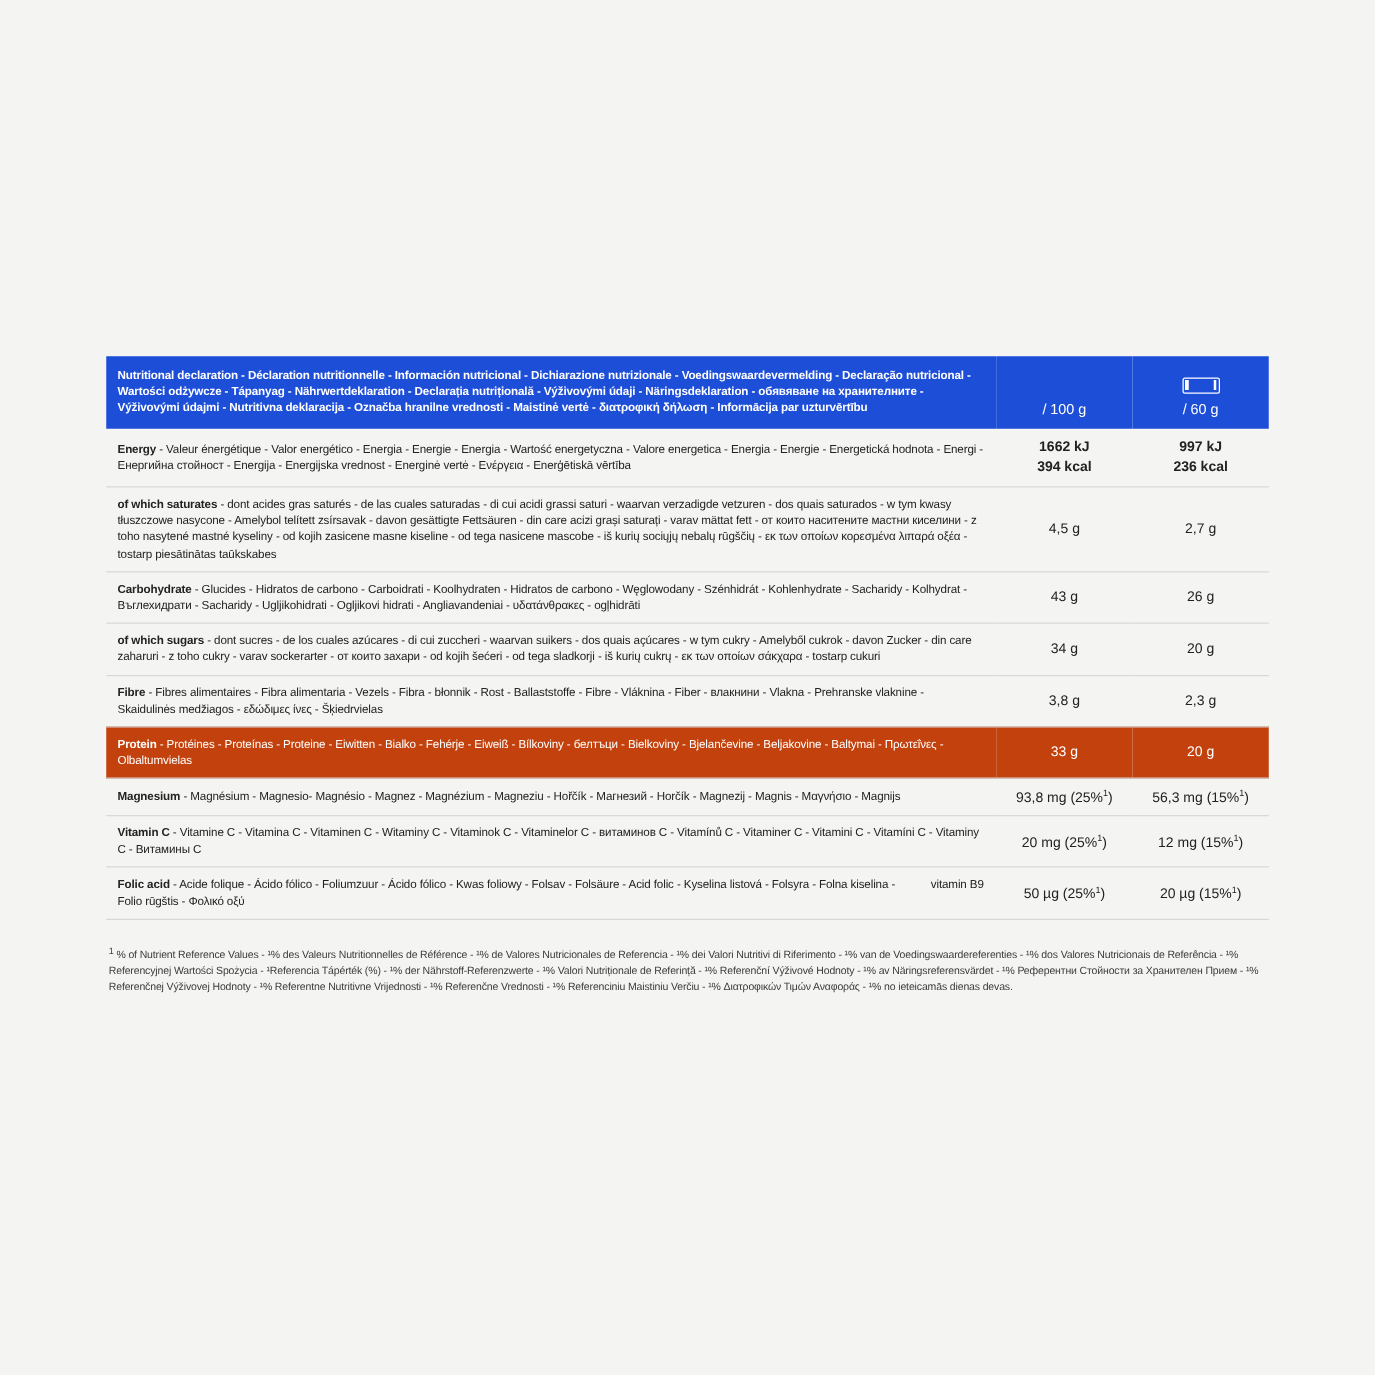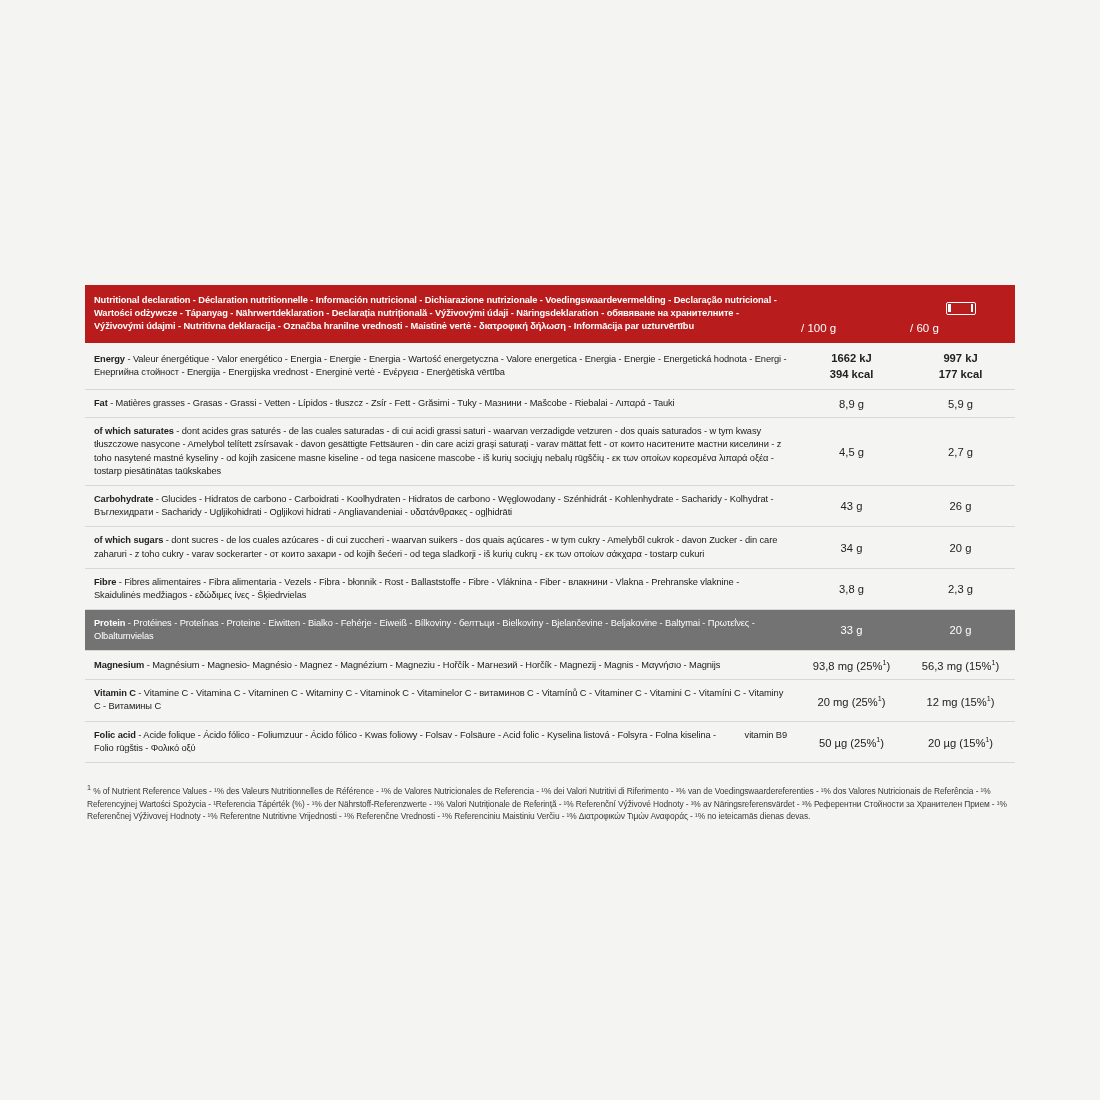--- a/index.html
+++ b/index.html
@@ -22,37 +22,37 @@
   table.nutri {
     width: 100%;
     border-collapse: collapse;
     table-layout: fixed;
   }
   table.nutri col.c-label { width: 712px; }
   table.nutri col.c-v1 { width: 109px; }
   table.nutri col.c-v2 { width: 109px; }
 
   thead th {
-    background: #b91c1c;
+    background: #1d4ed8;
     color: #ffffff;
     font-weight: normal;
     vertical-align: bottom;
     padding: 0;
   }
   .head-langs {
     font-size: 9.3px;
     line-height: 1.42;
     text-align: left;
     padding: 9px 8px 9px 9px;
     font-weight: bold;
     letter-spacing: -0.1px;
   }
   .head-unit {
     font-size: 11.5px;
-    text-align: left;
+    text-align: center;
     padding: 2px 4px 9px 4px;
     vertical-align: bottom;
   }
   .pack-icon {
     display: block;
     margin: 0 auto 7px auto;
     width: 30px;
     height: 13px;
     border: 1.5px solid #ffffff;
     border-radius: 2px;
@@ -65,21 +65,21 @@
     position: absolute;
     top: 1.5px;
     bottom: 1.5px;
     width: 2.5px;
     background: #ffffff;
   }
   .pack-icon::before { left: 1.5px; }
   .pack-icon::after { right: 1.5px; }
 
   tbody tr { border-bottom: 1px solid #d8d8d6; }
-  tbody tr.highlight { background: #737373; }
+  tbody tr.highlight { background: #c2410c; }
   tbody tr.highlight td { color: #ffffff; }
 
   td.label {
     font-size: 9.3px;
     line-height: 1.42;
     color: #222222;
     text-align: left;
     padding: 7px 10px 7px 9px;
     letter-spacing: -0.1px;
   }
@@ -136,29 +136,24 @@
     <tbody>
 
       <tr>
         <td class="label"><b>Energy</b><span> - Valeur énergétique - Valor energético - Energia - Energie - Energia - Wartość energetyczna - Valore energetica - Energia - Energie - Energetická hodnota - Energi - Енергийна стойност - Energija - Energijska vrednost - Energinė vertė - Ενέργεια - Enerģētiskā vērtība</span></td>
         <td class="value">
           <span class="ln">1662 kJ</span>
           <span class="ln">394 kcal</span>
         </td>
         <td class="value">
           <span class="ln">997 kJ</span>
-          <span class="ln">177 kcal</span>
+          <span class="ln">236 kcal</span>
         </td>
       </tr>
 
-      <tr>
-        <td class="label"><b>Fat</b><span> - Matières grasses - Grasas - Grassi - Vetten - Lípidos - tłuszcz - Zsír - Fett - Grăsimi - Tuky - Мазнини - Mašcobe - Riebalai - Λιπαρά - Tauki</span></td>
-        <td class="value">8,9 g</td>
-        <td class="value">5,9 g</td>
-      </tr>
 
       <tr>
         <td class="label"><b>of which saturates</b><span> - dont acides gras saturés - de las cuales saturadas - di cui acidi grassi saturi - waarvan verzadigde vetzuren - dos quais saturados - w tym kwasy tłuszczowe nasycone - Amelybol telített zsírsavak - davon gesättigte Fettsäuren - din care acizi grași saturați - varav mättat fett - от които наситените мастни киселини - z toho nasytené mastné kyseliny - od kojih zasicene masne kiseline - od tega nasicene mascobe - iš kurių sociųjų nebalų rūgščių - εκ των οποίων κορεσμένα λιπαρά οξέα - tostarp piesātinātas taūkskabes</span></td>
         <td class="value">4,5 g</td>
         <td class="value">2,7 g</td>
       </tr>
 
       <tr>
         <td class="label"><b>Carbohydrate</b><span> - Glucides - Hidratos de carbono - Carboidrati - Koolhydraten - Hidratos de carbono - Węglowodany - Szénhidrát - Kohlenhydrate - Sacharidy - Kolhydrat - Въглехидрати - Sacharidy - Ugljikohidrati - Ogljikovi hidrati - Angliavandeniai - υδατάνθρακες - ogļhidrāti</span></td>
         <td class="value">43 g</td>

